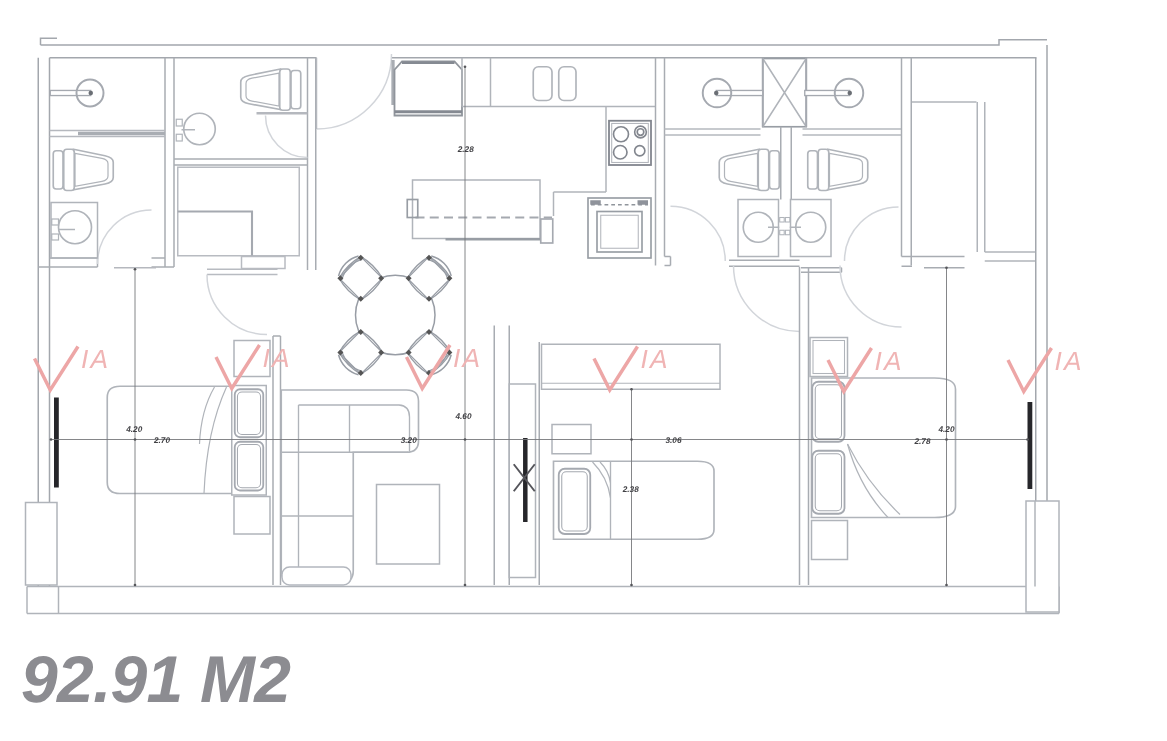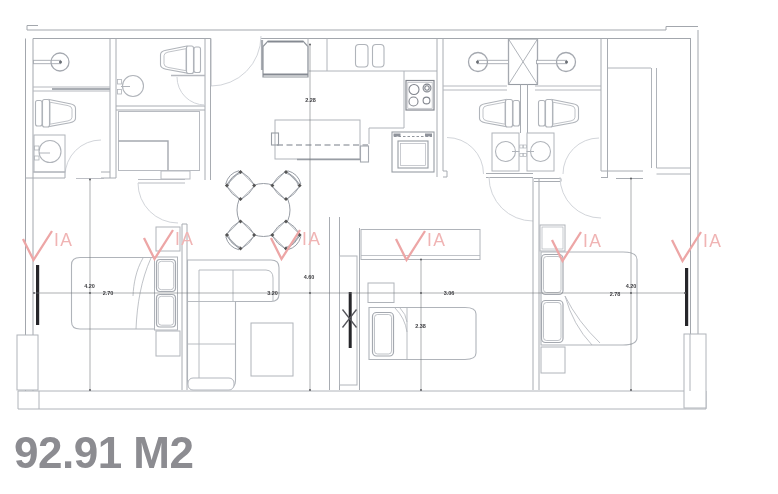--- a/index.html
+++ b/index.html
@@ -1,16 +1,16 @@
 <!DOCTYPE html>
 <html><head>
 <meta charset="utf-8">
 <style>
 html,body{margin:0;padding:0;background:#fff;}
-#plan{width:778px;height:494px;position:relative;font-family:"Liberation Sans", sans-serif;}
+#plan{width:778px;height:494px;position:relative;font-family:"Liberation Sans", sans-serif;font-style:italic;}
 text{font-family:"Liberation Sans", sans-serif;}
 </style>
 </head>
 <body>
 <div id="plan">
 <svg width="778" height="494" viewBox="0 0 778 494" xmlns="http://www.w3.org/2000/svg">
 <rect width="778" height="494" fill="#ffffff"></rect>
 <defs>
 <g id="toiletL" stroke="#b0b4ba" stroke-width="1.1" fill="#fff">
  <path d="M506,99.5 L485,103.8 Q479.5,104.9 479.5,108.2 V118.3 Q479.5,121.6 485,122.7 L506,126.5 Z"></path>

